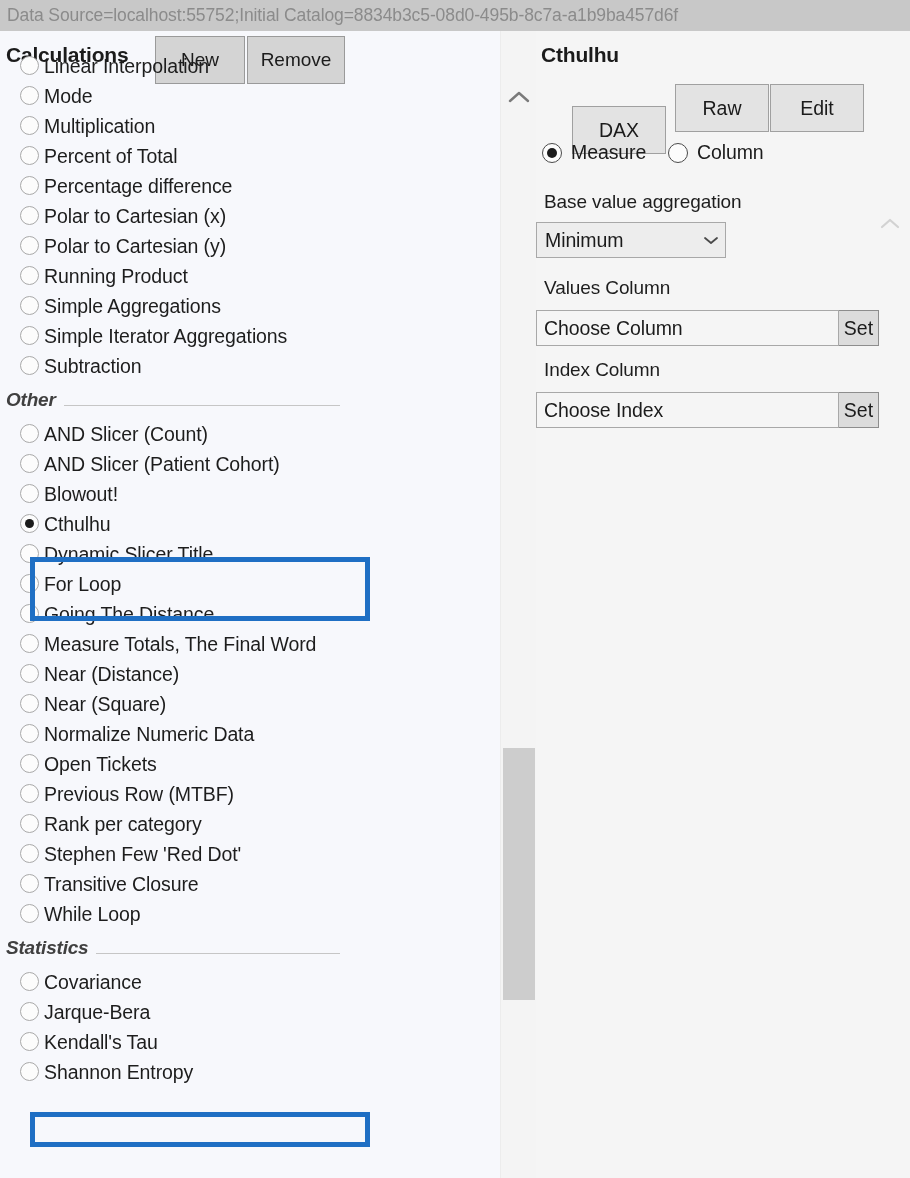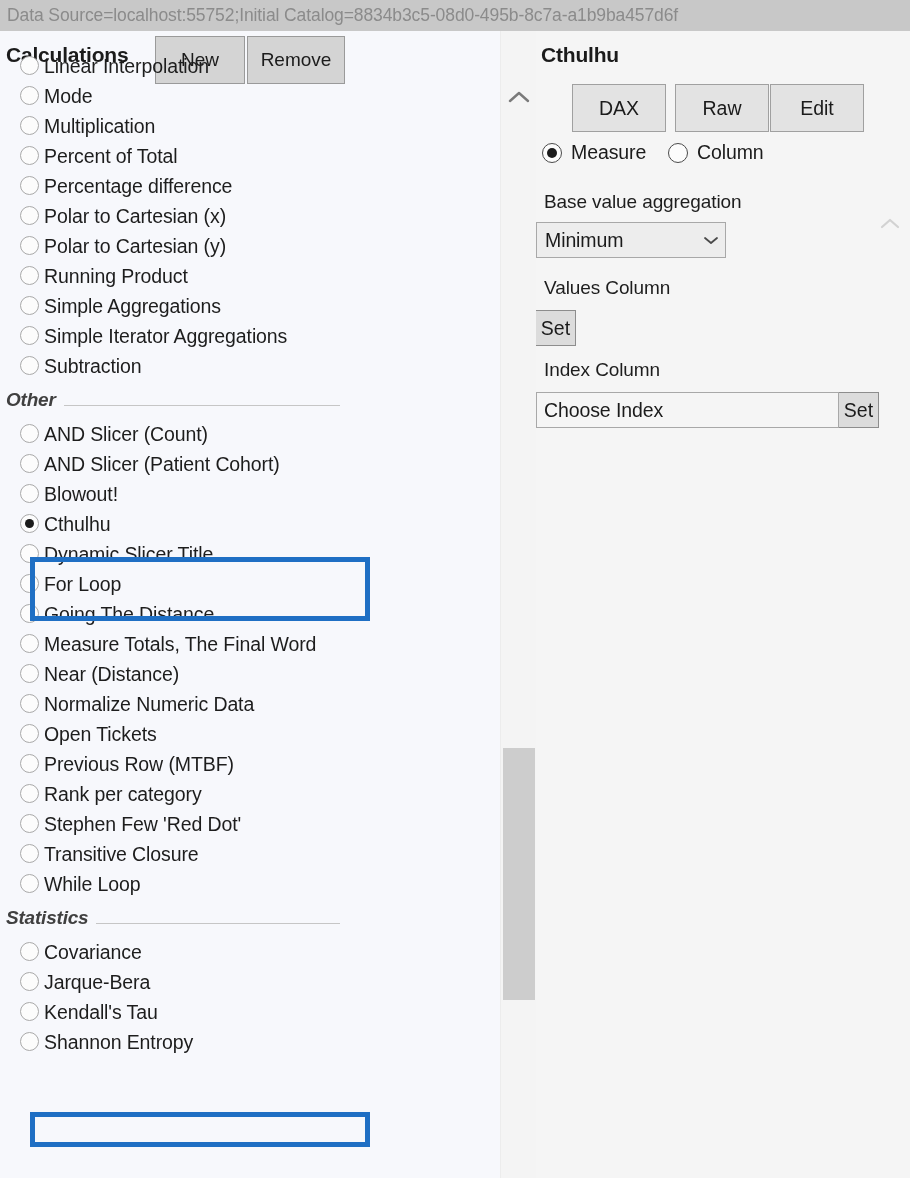--- a/index.html
+++ b/index.html
@@ -203,21 +203,21 @@
     height: 48px;
     background: #e3e3e3;
     border: 1px solid #a0a0a0;
     color: #1b1b1b;
     font-size: 19.5px;
     font-family: "Liberation Sans", sans-serif;
     display: flex; align-items: center; justify-content: center;
     box-sizing: border-box;
     padding: 0;
   }
-  #dax-btn  { left: 36px;  width: 94px; }
+  #dax-btn  { left: 36px;  width: 94px; margin-top: 22px; }
   #raw-btn  { left: 139px; width: 94px; }
   #edit-btn { left: 234px; width: 94px; }
 
   .rp-radio-row {
     position: absolute;
     left: 0; top: 110px;
     width: 374px; height: 30px;
   }
   .rp-radio {
     position: absolute;
@@ -414,20 +414,24 @@
           <span class="radio"></span>
           <span class="lbl">Going The Distance</span>
         </div>
         <div class="calc-item">
           <span class="radio"></span>
           <span class="lbl">Measure Totals, The Final Word</span>
         </div>
         <div class="calc-item">
           <span class="radio"></span>
           <span class="lbl">Near (Distance)</span>
+        </div>
+        <div class="calc-item">
+          <span class="radio"></span>
+          <span class="lbl">Near (Square)</span>
         </div>
         <div class="calc-item">
           <span class="radio"></span>
           <span class="lbl">Normalize Numeric Data</span>
         </div>
         <div class="calc-item">
           <span class="radio"></span>
           <span class="lbl">Open Tickets</span>
         </div>
         <div class="calc-item">
@@ -510,20 +514,21 @@
       <span>
         <svg class="chev-ico" width="16" height="11" viewBox="0 0 16 11">
           <path d="M2 3 L8 8 L14 3" stroke="#4a4a4a" stroke-width="1.8" fill="none" stroke-linecap="round" stroke-linejoin="round"></path>
         </svg>
       </span>
     </div>
 
     <span class="fld-label" id="lbl-values">Values Column</span>
 
     <div class="textrow" id="row-values">
+      <div class="tinput">Choose Column</div>
       <button class="setbtn">Set</button>
     </div>
 
     <span class="fld-label" id="lbl-index">Index Column</span>
 
     <div class="textrow" id="row-index">
       <div class="tinput">Choose Index</div>
       <button class="setbtn">Set</button>
     </div>
 

